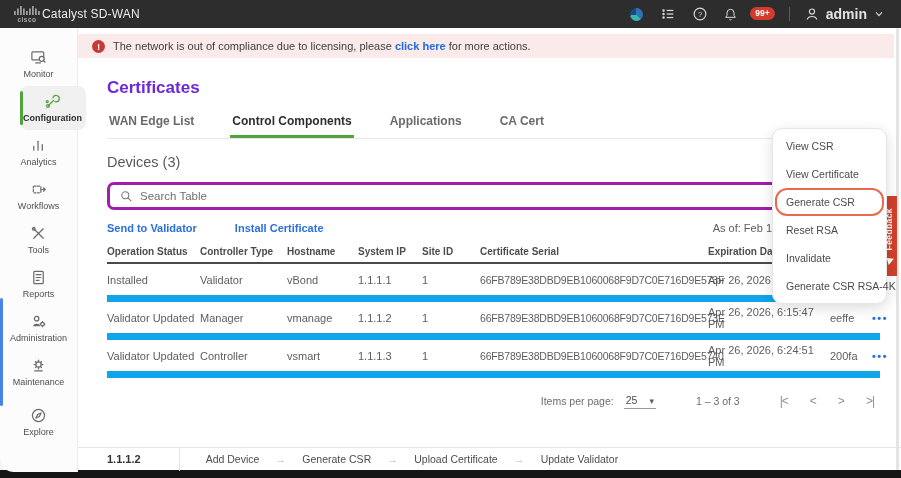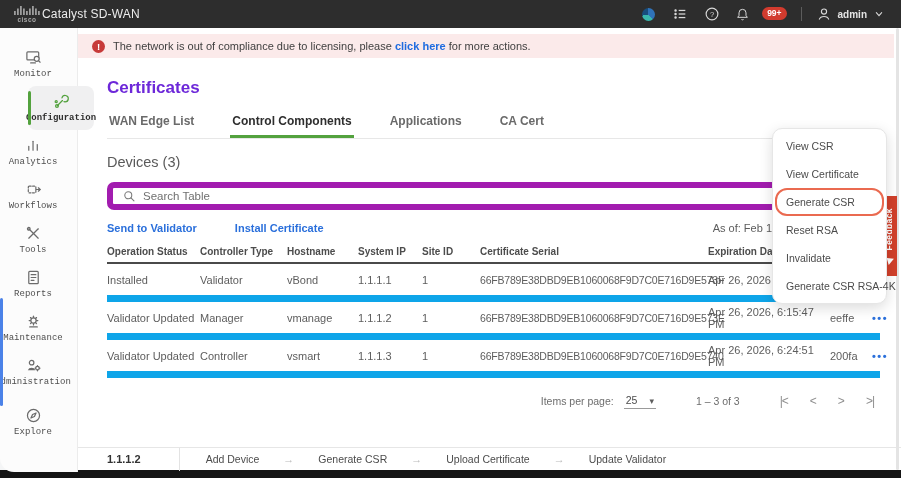--- a/index.html
+++ b/index.html
@@ -22,28 +22,28 @@
   .app-title { color: #ececec; font-size: 12px; letter-spacing: .2px; }
   .topbar-right { margin-left: auto; display: flex; align-items: center; gap: 14px; padding-right: 16px; }
   .tb-icon { width: 18px; height: 18px; display: flex; align-items: center; justify-content: center; cursor: pointer; }
   .pie { width: 13px; height: 13px; border-radius: 50%;
          background: conic-gradient(#2f72b8 0 38%, #39b7ae 38% 72%, #174d7e 72% 100%); }
   .bell-wrap { display: flex; align-items: flex-start; gap: 12px; }
   .badge { background: #d23b2e; color: #fff; font-size: 8.5px; font-weight: 700;
            border-radius: 8px; padding: 1.5px 5px; }
   .tb-divider { width: 1px; height: 14px; background: #5c5c5c; }
   .user-wrap { display: flex; align-items: center; gap: 6px; cursor: pointer; }
-  .username { color: #e3e3e3; font-size: 10px; font-weight: 700; }
+  .username { color: #e3e3e3; font-size: 14px; font-weight: 700; }
 
   
   .sidebar {
     position: absolute; left: 0; top: 28px; width: 78px; height: 444px;
     background: #fcfcfc; border-right: 1px solid #ececec;
     border-bottom-left-radius: 14px; z-index: 20;
-    display: flex; flex-direction: column; padding-top: 14px; font-family: Liberation Mono, monospace;
+    display: flex; flex-direction: column; align-items: center; padding-top: 14px;
   }
   .side-scroll { position: absolute; left: 0; top: 298px; width: 3px; height: 108px;
                  background: #4b82e8; border-radius: 2px; z-index: 21; }
   .side-item {
     width: 66px; height: 44px; display: flex; flex-direction: column;
     align-items: center; justify-content: center; gap: 3px;
     cursor: pointer; position: relative; flex: 0 0 auto;
   }
   .side-item .lbl { font-size: 9px; color: #4e4e4e; white-space: nowrap; }
   .side-item.active { background: #f0f0f1; border-radius: 8px; margin-left: 28px; }
@@ -71,21 +71,21 @@
 
   .tabs { position: absolute; left: 29px; top: 80px; width: 780px; height: 31px;
           display: flex; gap: 34px; border-bottom: 1px solid #e7e7e7; }
   .tab { font-size: 12px; font-weight: 600; color: #6a6a6a; padding: 6px 2px; cursor: pointer; }
   .tab.active { color: #2e2e2e; font-weight: 700; border-bottom: 3px solid #53a23e; }
 
   .devices-heading { position: absolute; left: 29px; top: 126px; font-size: 14.5px; color: #5a5a5a; }
 
   .search-box {
     position: absolute; left: 29px; top: 154px; width: 773px; height: 28px;
-    border: 6px solid #a21caf; border-radius: 7px; background: #fff;
+    border: 3px solid #a21caf; border-radius: 7px; background: #fff;
     display: flex; align-items: center; padding-left: 10px; gap: 7px;
   }
   .search-box input { border: none; outline: none; font-size: 11.5px; color: #444; width: 600px;
                       font-family: "Liberation Sans", sans-serif; background: transparent; }
   .search-box input::placeholder { color: #707070; }
 
   .links-row { position: absolute; left: 29px; top: 190px; width: 773px; height: 20px;
                display: flex; align-items: center; }
   .tbl-link { font-size: 11px; font-weight: 700; color: #2a6fdb; cursor: pointer; margin-right: 38px; }
   .as-of { margin-left: auto; font-size: 11px; color: #5c5c5c; padding-right: 108px; }
@@ -112,21 +112,21 @@
              color: #8e8e8e; font-size: 12px; }
   .pg-btn { cursor: pointer; letter-spacing: -1px; }
 
   
   .workflow {
     position: absolute; left: 78px; top: 447px; width: 823px; height: 23px;
     background: #fff; border-top: 1px solid #e6e6e6; display: flex; align-items: center; z-index: 15;
   }
   .wf-device { font-size: 11px; font-weight: 700; color: #333; padding: 0 38px 0 29px; }
   .wf-sep { width: 1px; height: 23px; background: #e3e3e3; }
-  .wf-steps { display: flex; align-items: center; gap: 24px; padding-left: 26px; }
+  .wf-steps { display: flex; align-items: center; gap: 16px; padding-left: 26px; }
   .wf-step { font-size: 10.5px; color: #4c4c4c; }
   .wf-arrow { font-size: 11px; color: #b9b9b9; }
 
   .bottom-strip { position: absolute; left: 0; top: 470px; width: 901px; height: 8px; background: #151515; z-index: 10; }
 
   
   .ctx-menu {
     position: absolute; left: 772px; top: 128px; width: 115px; z-index: 40;
     background: #fff; border: 1px solid #e6e6e6; border-radius: 10px;
     box-shadow: 0 4px 14px rgba(0,0,0,.14); padding: 3px 0;
@@ -263,44 +263,44 @@
     <svg class="sicon" width="17" height="17" viewBox="0 0 18 18">
       <rect x="4" y="2.5" width="10" height="13" rx="1"></rect>
       <line x1="6.5" y1="6" x2="11.5" y2="6"></line>
         <line x1="6.5" y1="9" x2="11.5" y2="9"></line>
         <line x1="6.5" y1="12" x2="9.5" y2="12"></line>
     </svg>
     <span class="lbl">Reports</span>
   </div>
   <div class="side-item">
     <svg class="sicon" width="17" height="17" viewBox="0 0 18 18">
+      <circle cx="7" cy="6" r="2.4"></circle>
+      <path d="M3 14 a4.2 3.6 0 0 1 8 0 z" fill="#6b6b6b" stroke="none"></path>
+      <circle cx="13.2" cy="11.8" r="1.9"></circle>
+      <line x1="13.2" y1="9" x2="13.2" y2="9.9"></line>
+        <line x1="13.2" y1="13.7" x2="13.2" y2="14.6"></line>
+      <line x1="10.6" y1="11.8" x2="11.3" y2="11.8"></line>
+        <line x1="15.1" y1="11.8" x2="15.8" y2="11.8"></line>
+    </svg>
+    <span class="lbl">Administration</span>
+  </div>
+  <div class="side-item">
+    <svg class="sicon" width="17" height="17" viewBox="0 0 18 18">
       <circle cx="9" cy="8" r="2.8"></circle>
       <line x1="9" y1="3.4" x2="9" y2="4.8"></line>
         <line x1="9" y1="11.2" x2="9" y2="12.6"></line>
       <line x1="4.4" y1="8" x2="5.8" y2="8"></line>
         <line x1="12.2" y1="8" x2="13.6" y2="8"></line>
       <line x1="5.8" y1="4.8" x2="6.8" y2="5.8"></line>
         <line x1="11.2" y1="10.2" x2="12.2" y2="11.2"></line>
       <line x1="12.2" y1="4.8" x2="11.2" y2="5.8"></line>
         <line x1="6.8" y1="10.2" x2="5.8" y2="11.2"></line>
       <line x1="5" y1="14.8" x2="13" y2="14.8"></line>
     </svg>
     <span class="lbl">Maintenance</span>
-  </div>
-  <div class="side-item">
-    <svg class="sicon" width="17" height="17" viewBox="0 0 18 18">
-      <circle cx="7" cy="6" r="2.4"></circle>
-      <path d="M3 14 a4.2 3.6 0 0 1 8 0 z" fill="#6b6b6b" stroke="none"></path>
-      <circle cx="13.2" cy="11.8" r="1.9"></circle>
-      <line x1="13.2" y1="9" x2="13.2" y2="9.9"></line>
-        <line x1="13.2" y1="13.7" x2="13.2" y2="14.6"></line>
-      <line x1="10.6" y1="11.8" x2="11.3" y2="11.8"></line>
-        <line x1="15.1" y1="11.8" x2="15.8" y2="11.8"></line>
-    </svg>
-    <span class="lbl">Administration</span>
   </div>
   <div class="side-item explore">
     <svg class="sicon" width="17" height="17" viewBox="0 0 18 18">
       <circle cx="9" cy="9" r="6.4"></circle>
       <path d="M6.3 11.7 L8 8 L11.7 6.3 L10 10 Z"></path>
     </svg>
     <span class="lbl">Explore</span>
   </div>
 </div>
 <div class="side-scroll"></div>

